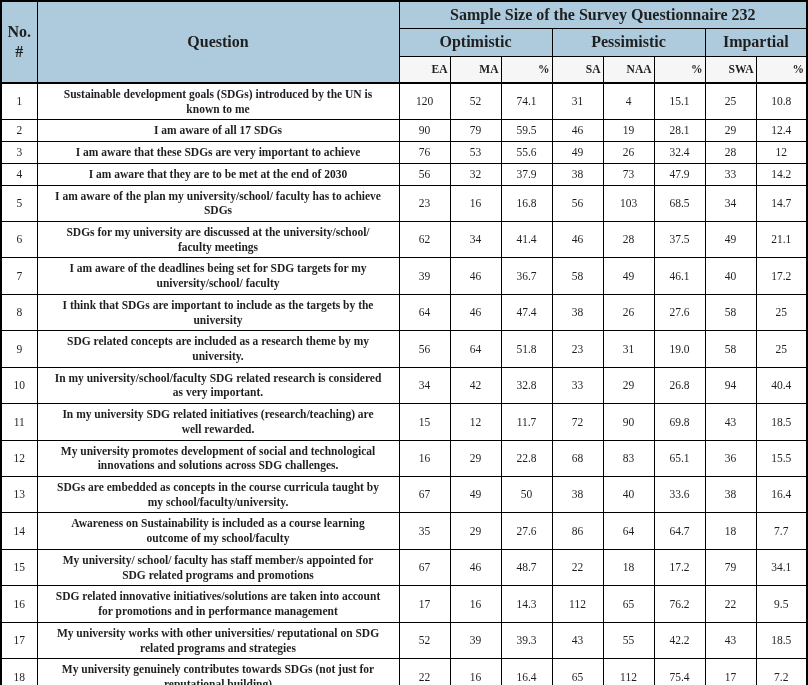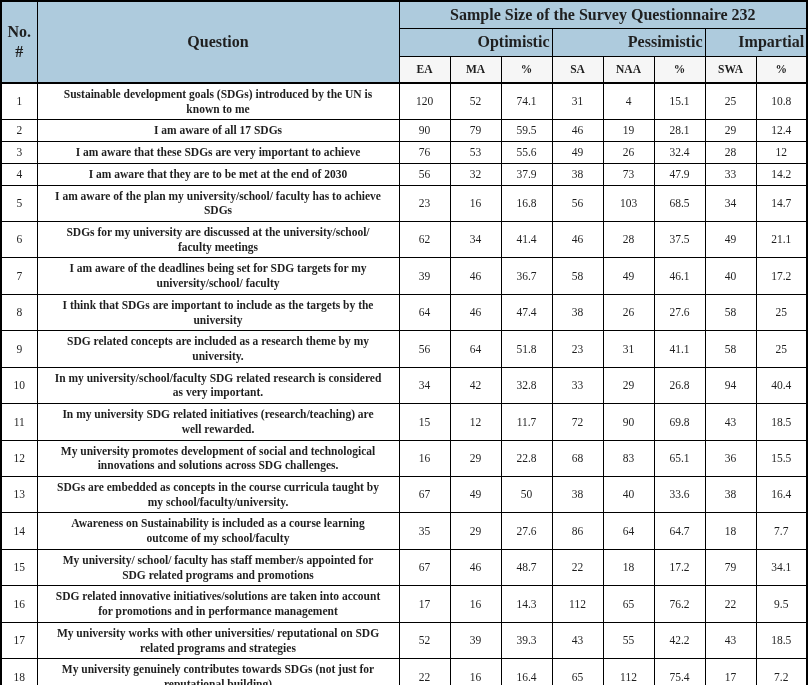--- a/index.html
+++ b/index.html
@@ -31,25 +31,26 @@
     padding: 3px 2px;
     line-height: 1.28;
     overflow: hidden;
   }
   thead th {
     background: var(--header-bg, #aecbdd);
     font-weight: bold;
     font-size: 16px;
   }
   thead tr.title-row th.title-cell { height: 19px; }
-  thead tr.group-row th { height: 17px; text-align: right; }
+  thead tr.group-row th { height: 17px; }
   thead tr.subcol-row th.subcol-cell {
     background: var(--subheader-bg, #f6f6f6);
     height: 19px;
     font-size: 11.5px;
+    text-align: right;
   }
   thead { border-bottom: 2px solid var(--border, #000000); }
   th.no-head span { display: block; }
   tbody td {
     background: var(--cell-bg, #ffffff);
     font-size: 11.5px;
   }
   td.no-cell { font-size: 11.5px; }
   td.question-cell { padding: 3px 14px; font-weight: bold; }
   td.value-cell { font-size: 11.5px; }
@@ -194,21 +195,21 @@
           <td class="value-cell">25</td>
         </tr>
         <tr>
           <td class="no-cell">9</td>
           <td class="question-cell">SDG related concepts are included as a research theme by my university.</td>
           <td class="value-cell">56</td>
           <td class="value-cell">64</td>
           <td class="value-cell">51.8</td>
           <td class="value-cell">23</td>
           <td class="value-cell">31</td>
-          <td class="value-cell">41.1</td>
+          <td class="value-cell">19.0</td>
           <td class="value-cell">58</td>
           <td class="value-cell">25</td>
         </tr>
         <tr>
           <td class="no-cell">10</td>
           <td class="question-cell">In my university/school/faculty SDG related research is considered as very important.</td>
           <td class="value-cell">34</td>
           <td class="value-cell">42</td>
           <td class="value-cell">32.8</td>
           <td class="value-cell">33</td>

